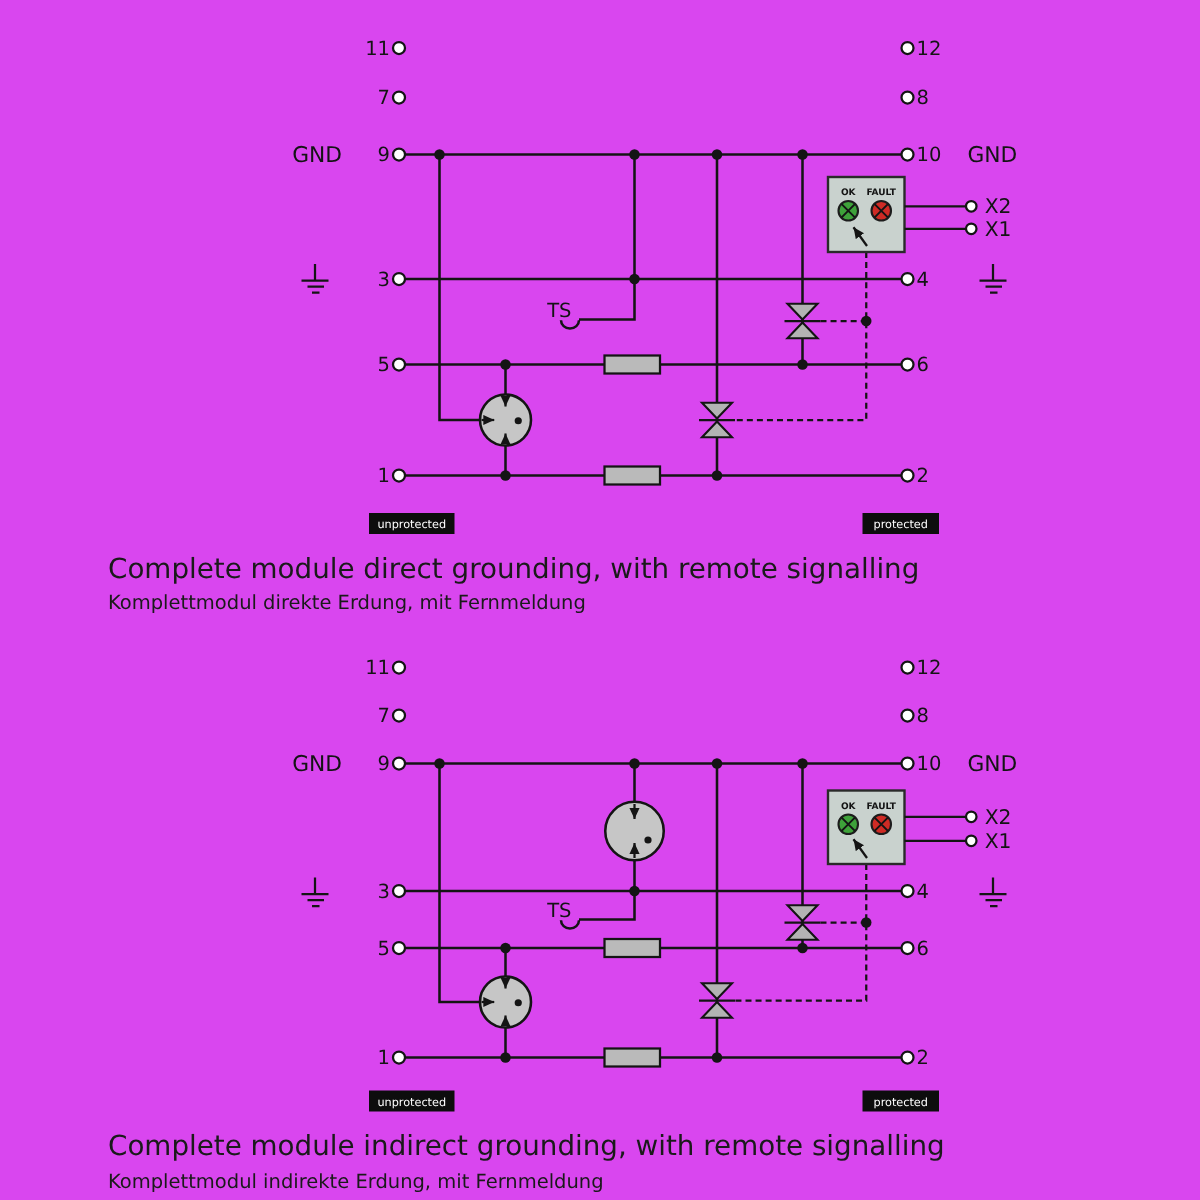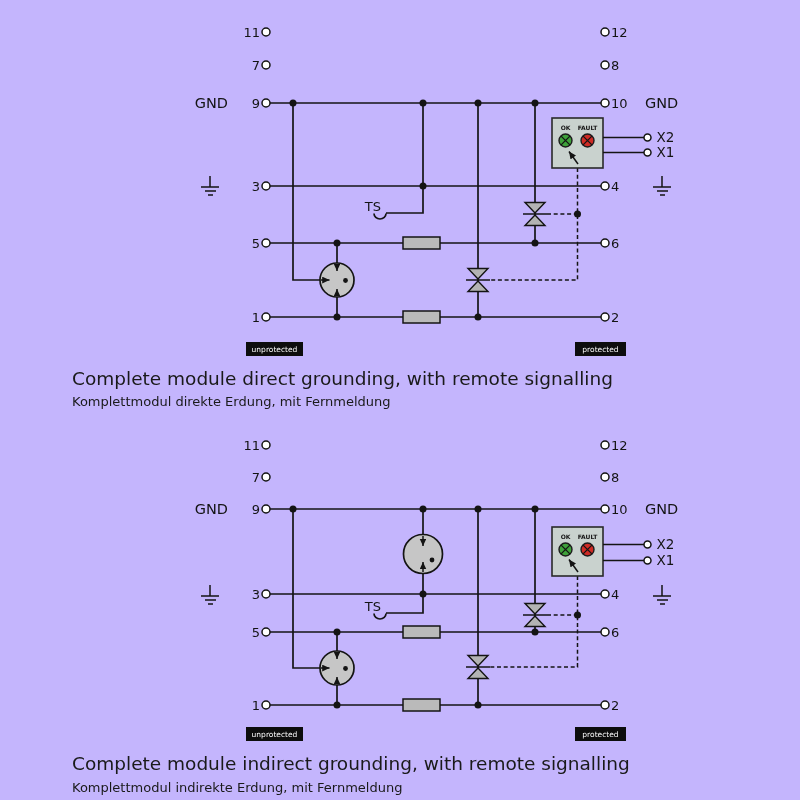--- a/index.html
+++ b/index.html
@@ -1,16 +1,16 @@
 <!DOCTYPE html>
 <html><head>
 <meta charset="utf-8">
 <style>
   html,body{margin:0;padding:0;background:#ffffff;}
-  #stage{position:relative;width:800px;height:800px;background:#c4b5fd;overflow:hidden;}
+  #stage{position:relative;width:800px;height:800px;background:#d946ef;overflow:hidden;}
   svg text{font-family:"DejaVu Sans","Liberation Sans",sans-serif;fill:#141414;}
   .w   {stroke:#141414;stroke-width:1.7;fill:none;}
   .wt  {stroke:#141414;stroke-width:1.5;fill:none;}
   .wd  {stroke:#141414;stroke-width:1.5;fill:none;stroke-dasharray:4 2.7;}
   .jd  {fill:#141414;stroke:none;}
   .tc  {fill:#ffffff;stroke:#141414;stroke-width:1.5;}
   .sym {stroke:#141414;stroke-width:1.7;}
   .tri {stroke:#141414;stroke-width:1.4;}
   .res {stroke:#141414;stroke-width:1.5;}
   .ibox{stroke:#2a2a2a;stroke-width:1.6;}

